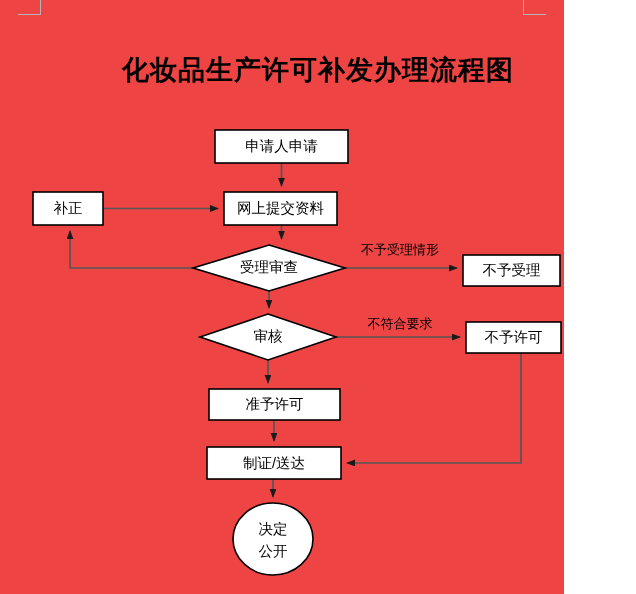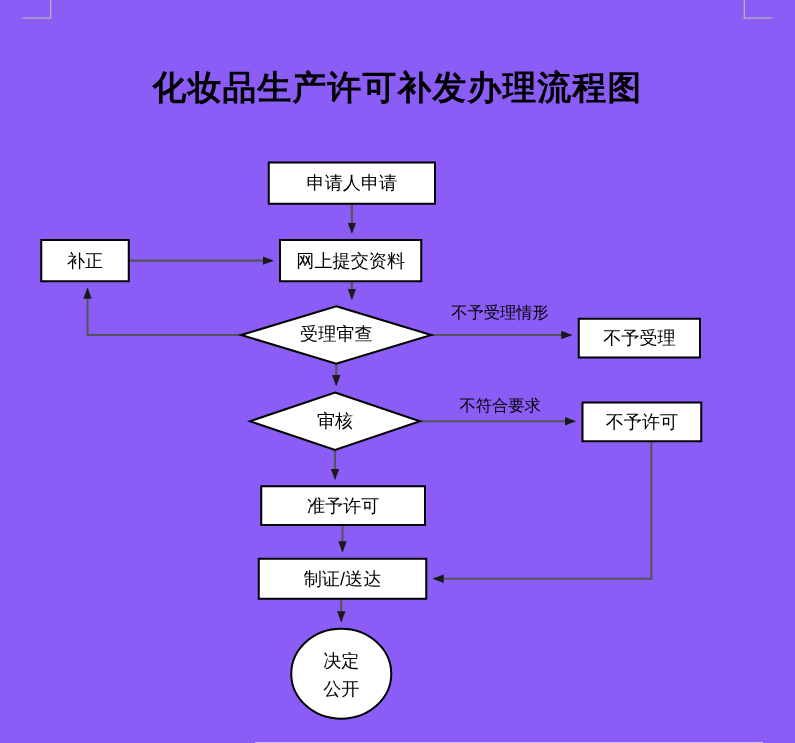--- a/index.html
+++ b/index.html
@@ -6,23 +6,23 @@
   html, body {
     margin: 0;
     padding: 0;
     background: #ffffff;
   }
   body {
     font-family: "Liberation Sans", "DejaVu Sans", sans-serif;
   }
   #page {
     position: relative;
-    width: 636px;
+    width: 564px;
     height: 594px;
-    background: #8b5cf6;
+    background: #ef4444;
     overflow: hidden;
   }
   
   .corner {
     position: absolute;
     width: 22px;
     height: 16px;
   }
   .corner.tl {
     left: 18px;

